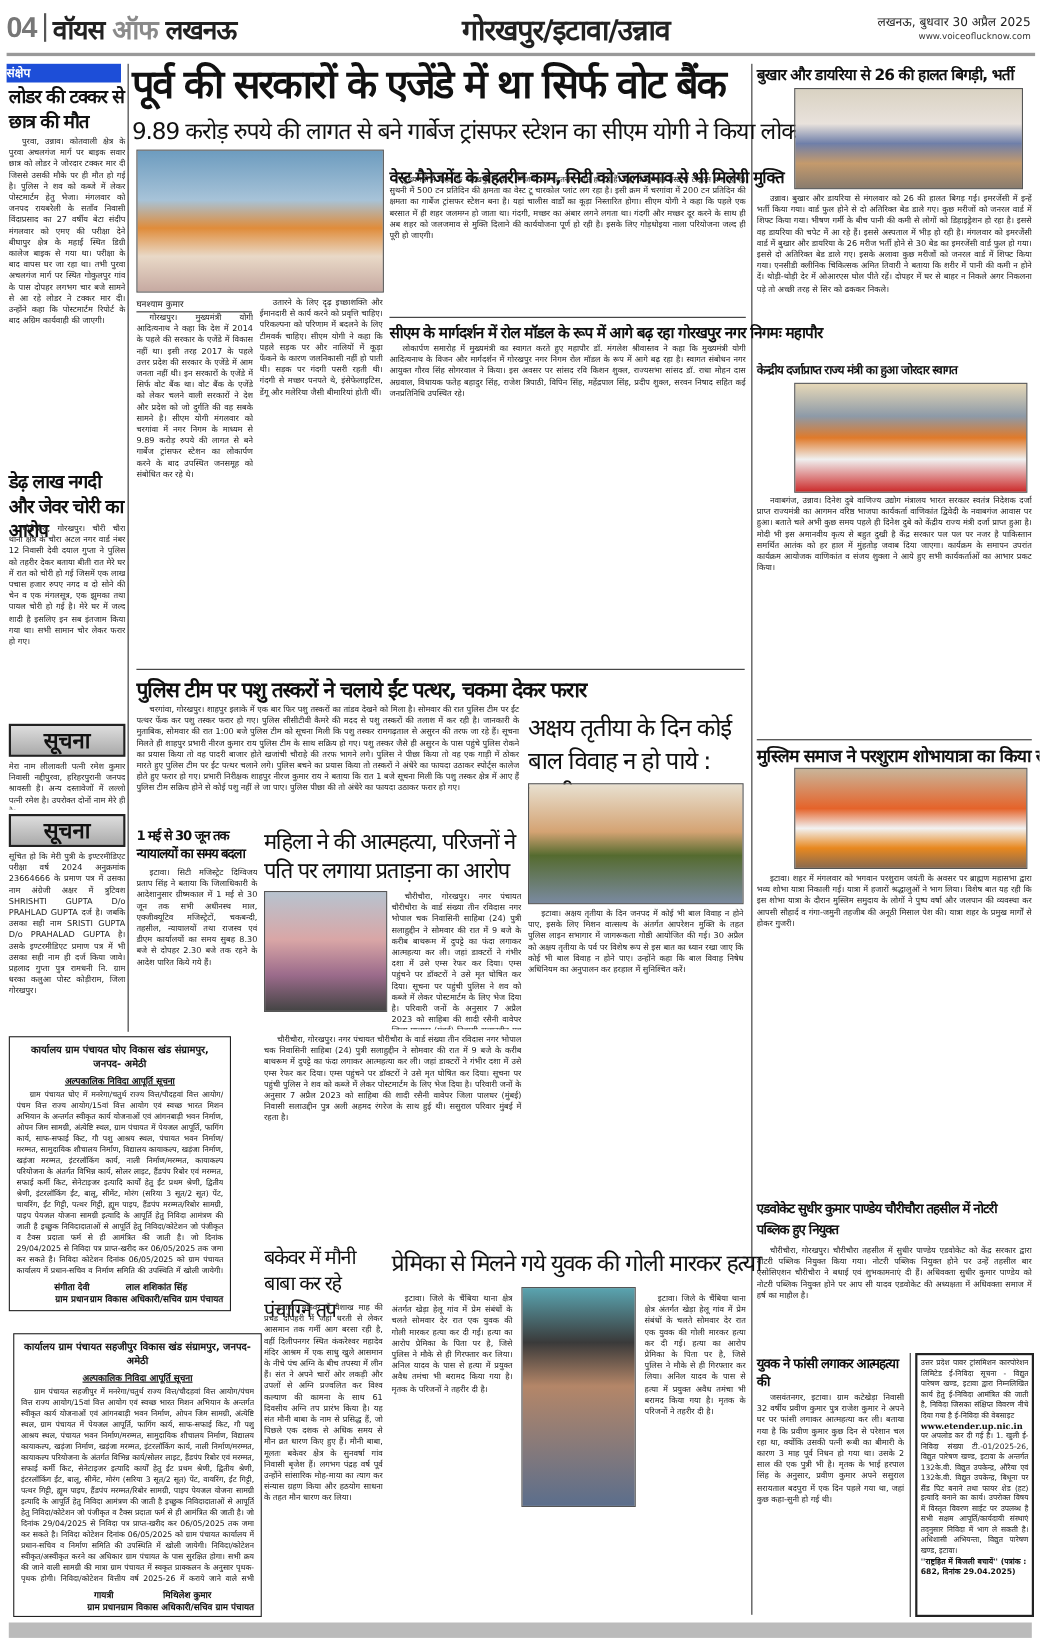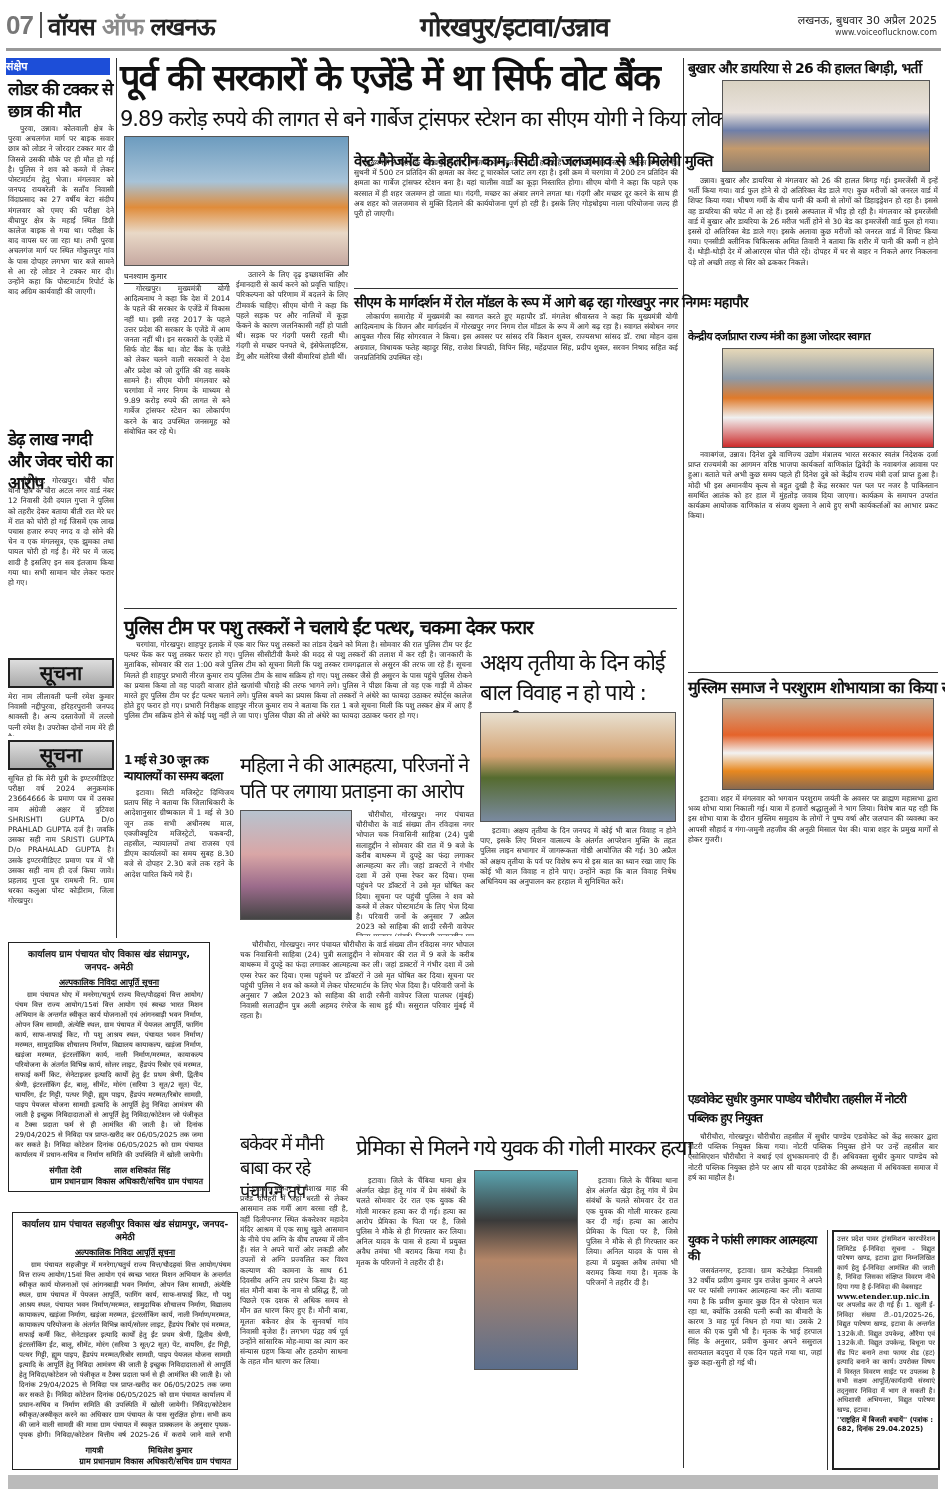--- a/index.html
+++ b/index.html
@@ -31,21 +31,21 @@
 .tender .t1{text-align:center;font:bold 9px "DejaVu Sans",sans-serif}
 .tender .t2{text-align:center;font:bold 8px "DejaVu Sans",sans-serif;text-decoration:underline;margin:3px 0}
 .tender .t3{font:7px/10px "DejaVu Sans",sans-serif;text-align:justify;text-indent:12px}
 .sig{display:flex;justify-content:flex-end;font:bold 8px "DejaVu Sans",sans-serif;margin-top:4px;text-align:center}
 .footer-bar{left:8px;top:1475px;width:930px;height:14px;background:#bbb}
 </style>
 </head>
 <body>
 
 <div class="abs masthead">
-  <span class="abs pno">07</span>
+  <span class="abs pno">04</span>
   <span class="abs pbar"></span>
   <span class="abs brand"><span>वॉयस</span> <span class="of">ऑफ</span> <span>लखनऊ</span></span>
   <span class="abs cities">गोरखपुर/इटावा/उन्नाव</span>
   <span class="abs dateline">लखनऊ, बुधवार 30 अप्रैल 2025</span>
   <span class="abs web">www.voiceoflucknow.com</span>
 </div>
 <div class="abs hrule"></div>
 
 <div class="abs col-div" style="left:116px;top:58px;height:880px"></div>
 <div class="abs col-div" style="left:683px;top:58px;height:1410px"></div>

